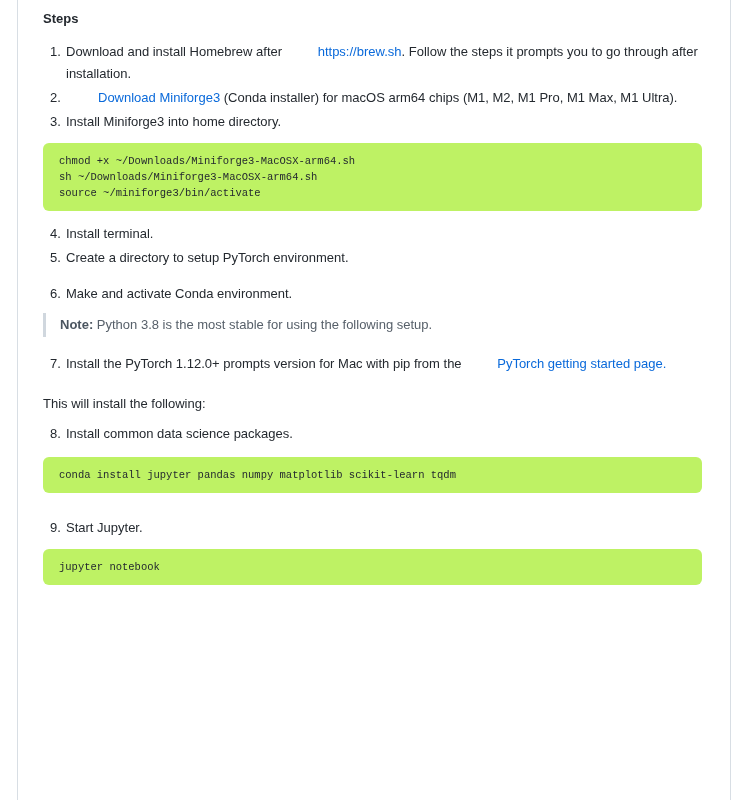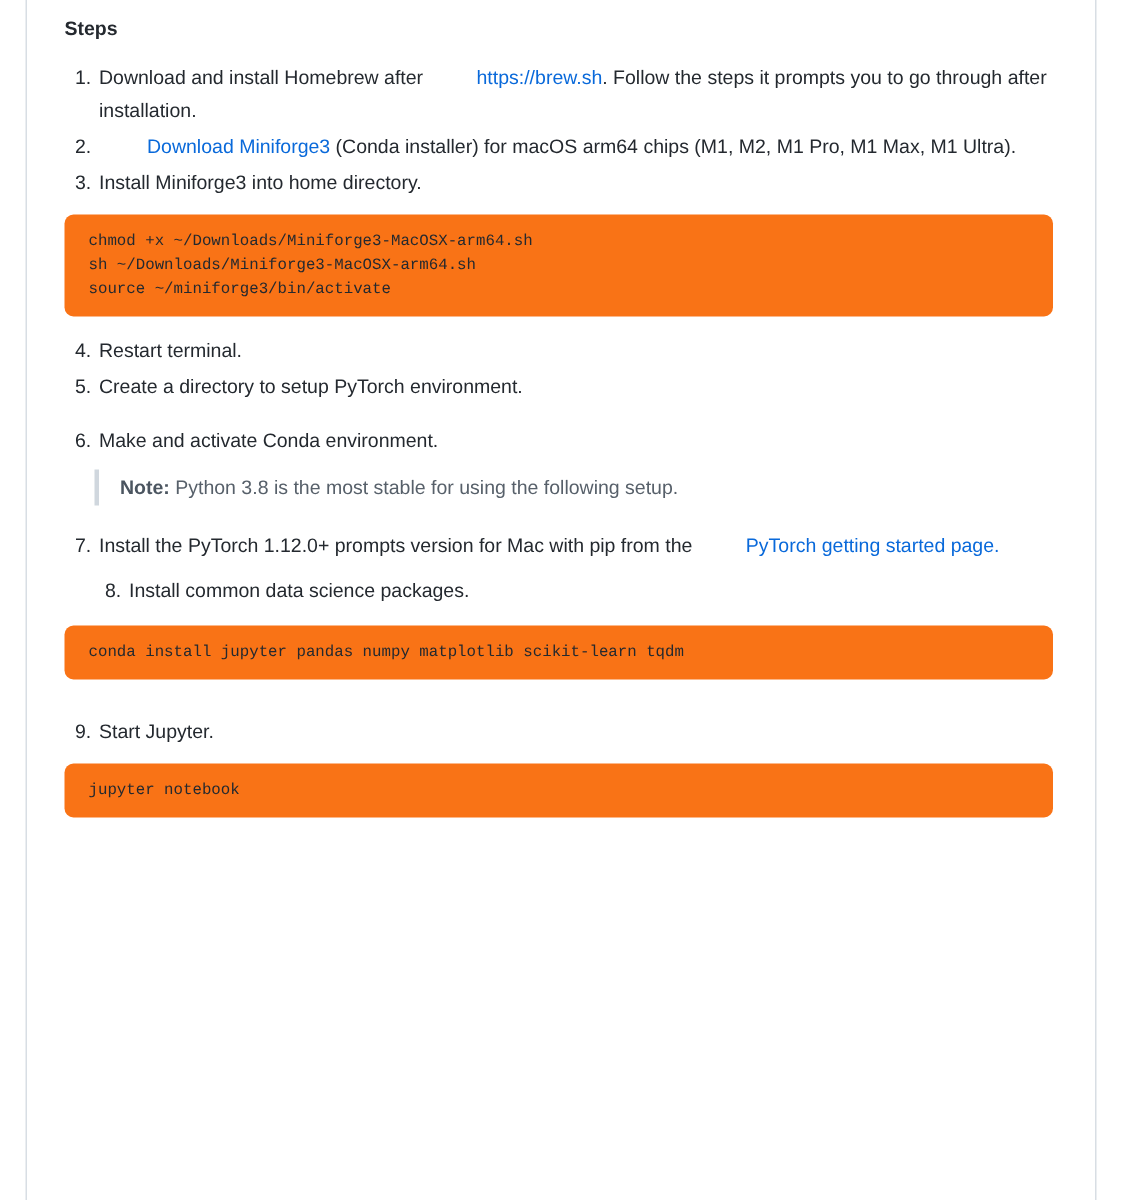--- a/index.html
+++ b/index.html
@@ -39,21 +39,21 @@
     text-align: left;
   }
   .step-text { flex: 1; }
   a.inline-link {
     color: #0969da;
     text-decoration: none;
     cursor: pointer;
     padding-left: 32px;
   }
   .code-block {
-    background: #f97316;
+    background: #bef264;
     border-radius: 6px;
     padding: 10px 16px;
     font-family: "Liberation Mono", "DejaVu Sans Mono", monospace;
     font-size: 10.5px;
     line-height: 16px;
     color: #24292f;
     white-space: pre;
     overflow: hidden;
   }
   .blockquote {
@@ -65,21 +65,21 @@
   }
   .blockquote .bq-label { font-weight: bold; color: #4b5560; }
   .paragraph {
     font-size: 13px;
     line-height: 22px;
     color: #24292f;
   }
   
   .mt2  { margin-top: 2px; }
   .mt6  { margin-top: 6px; }
-  .mt8  { margin-top: 8px; margin-left: 20px; }
+  .mt8  { margin-top: 8px; }
   .mt10 { margin-top: 10px; }
   .mt12 { margin-top: 12px; }
   .mt14 { margin-top: 14px; }
   .mt16 { margin-top: 16px; }
   .mt18 { margin-top: 18px; }
   .mt24 { margin-top: 24px; }
 </style>
 </head>
 <body>
 
@@ -101,21 +101,21 @@
     <span class="step-num">3.</span>
     <span class="step-text">Install Miniforge3 into home directory.</span>
   </div>
 
   <pre class="code-block mt10">chmod +x ~/Downloads/Miniforge3-MacOSX-arm64.sh
 sh ~/Downloads/Miniforge3-MacOSX-arm64.sh
 source ~/miniforge3/bin/activate</pre>
 
   <div class="step-item mt12">
     <span class="step-num">4.</span>
-    <span class="step-text">Restart terminal.</span>
+    <span class="step-text">Install terminal.</span>
   </div>
 
   <div class="step-item mt2">
     <span class="step-num">5.</span>
     <span class="step-text">Create a directory to setup PyTorch environment.</span>
   </div>
 
 
   <div class="step-item mt14">
     <span class="step-num">6.</span>
@@ -126,20 +126,21 @@
     <span class="bq-label">Note:</span><span> Python 3.8 is the most stable for using the following setup.</span>
   </div>
 
 
   <div class="step-item mt16">
     <span class="step-num">7.</span>
     <span class="step-text"><span>Install the PyTorch 1.12.0+ prompts version for Mac with pip from the </span><a class="inline-link">PyTorch getting started page.</a><span></span></span>
   </div>
 
 
+  <p class="paragraph mt18">This will install the following:</p>
 
 
   <div class="step-item mt8">
     <span class="step-num">8.</span>
     <span class="step-text">Install common data science packages.</span>
   </div>
 
   <pre class="code-block mt12">conda install jupyter pandas numpy matplotlib scikit-learn tqdm</pre>
 
   <div class="step-item mt24">

